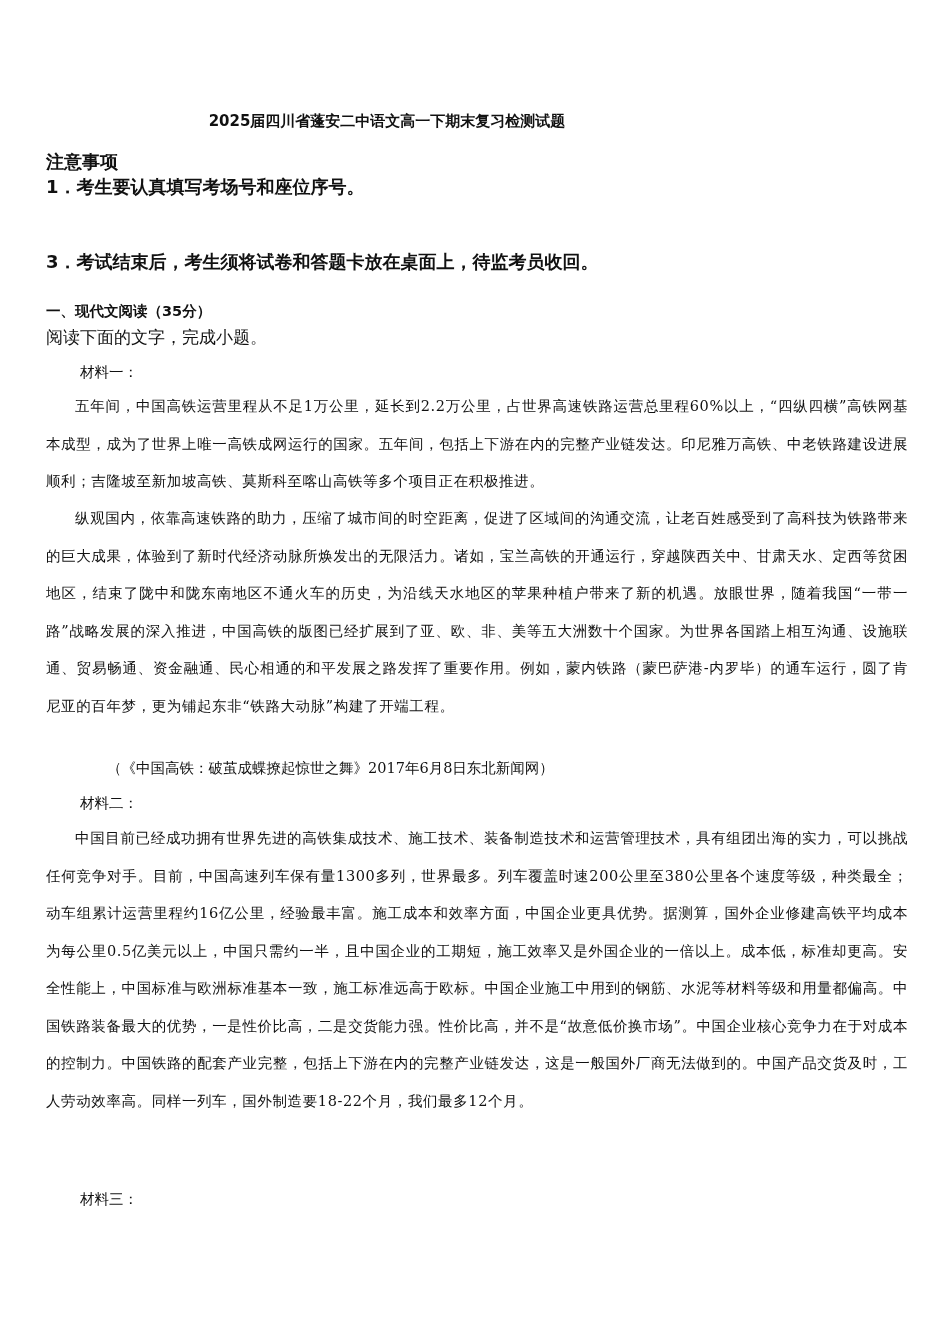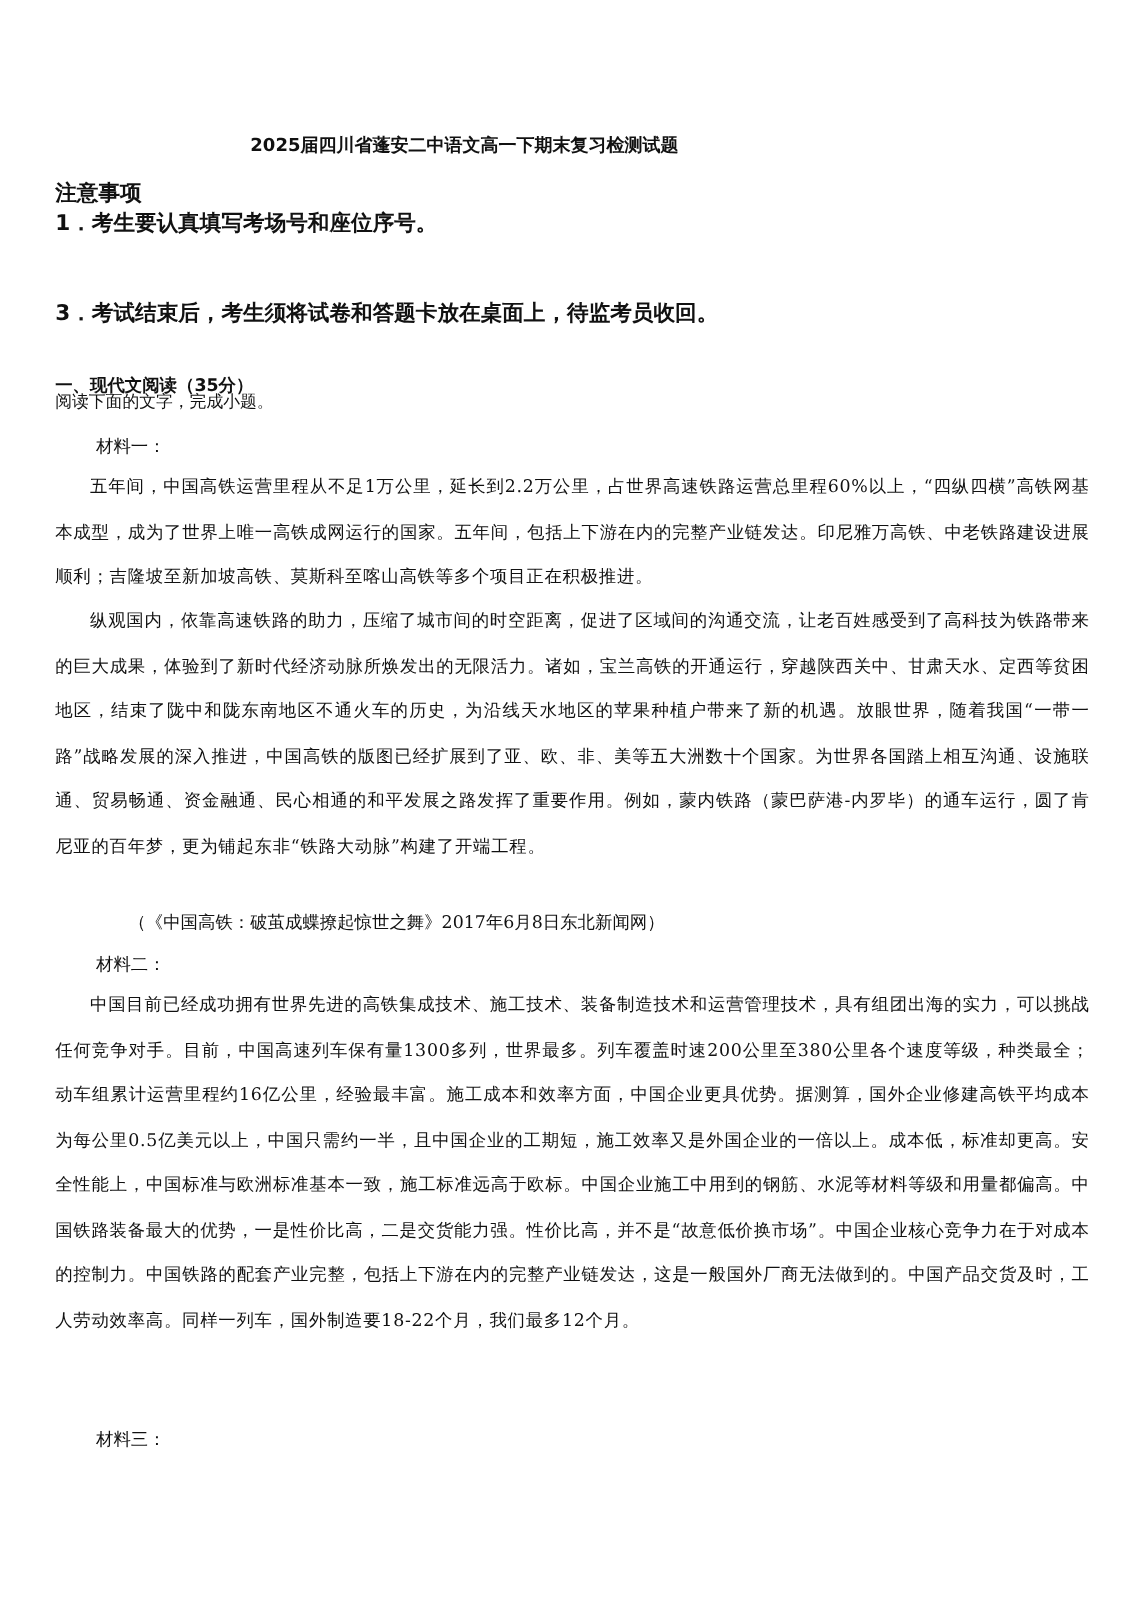--- a/index.html
+++ b/index.html
@@ -4,40 +4,40 @@
 <style>
   html, body { margin: 0; padding: 0; background: #ffffff; }
   body { width: 950px; height: 1344px; position: relative; overflow: hidden; color: #111; }
   .page { position: absolute; left: 0; top: 0; width: 950px; height: 1344px; }
   .title {
     position: absolute; top: 112px; left: 0; width: 774px; text-align: center;
     font-family: "DejaVu Sans", sans-serif; font-weight: bold; font-size: 15px; letter-spacing: 0px;
   }
   .notice { position: absolute; left: 46px; width: 870px; font-family: "DejaVu Sans", sans-serif; font-weight: bold; font-size: 18px; line-height: 24px; }
   .sec { position: absolute; left: 46px; font-family: "DejaVu Sans", sans-serif; font-weight: bold; font-size: 14.5px; }
-  .plain { position: absolute; left: 46px; font-family: Liberation Serif, serif; font-size: 14px; }
+  .plain { position: absolute; left: 46px; font-family: Liberation Serif, serif; font-size: 17px; }
   .para {
     position: absolute; left: 46px; width: 862px;
     font-family: "DejaVu Serif", serif; font-size: 14.5px; line-height: 37.5px;
     text-align: justify; text-indent: 2em; letter-spacing: 0.6px;
   }
   .label { position: absolute; left: 80px; font-family: "DejaVu Serif", serif; font-size: 14.5px; }
   .source { position: absolute; left: 75px; font-family: "DejaVu Serif", serif; font-size: 14.5px; margin-left: 32px; }
 </style>
 </head>
 <body>
 
 <div class="page">
   <div class="title">2025届四川省蓬安二中语文高一下期末复习检测试题</div>
 
   <div class="notice" style="top:150px;">注意事项</div>
   <div class="notice" style="top:175px;">1．考生要认真填写考场号和座位序号。</div>
   <div class="notice" style="top:250px;">3．考试结束后，考生须将试卷和答题卡放在桌面上，待监考员收回。</div>
 
-  <div class="sec" style="top:312px;">一、现代文阅读（35分）</div>
+  <div class="sec" style="top:302px;">一、现代文阅读（35分）</div>
   <div class="plain" style="top:326px;">阅读下面的文字，完成小题。</div>
 
   <div class="label" style="top:363px;">材料一：</div>
   <div class="para" style="top:388px;">五年间，中国高铁运营里程从不足1万公里，延长到2.2万公里，占世界高速铁路运营总里程60%以上，“四纵四横”高铁网基本成型，成为了世界上唯一高铁成网运行的国家。五年间，包括上下游在内的完整产业链发达。印尼雅万高铁、中老铁路建设进展顺利；吉隆坡至新加坡高铁、莫斯科至喀山高铁等多个项目正在积极推进。</div>
   <div class="para" style="top:500px;">纵观国内，依靠高速铁路的助力，压缩了城市间的时空距离，促进了区域间的沟通交流，让老百姓感受到了高科技为铁路带来的巨大成果，体验到了新时代经济动脉所焕发出的无限活力。诸如，宝兰高铁的开通运行，穿越陕西关中、甘肃天水、定西等贫困地区，结束了陇中和陇东南地区不通火车的历史，为沿线天水地区的苹果种植户带来了新的机遇。放眼世界，随着我国“一带一路”战略发展的深入推进，中国高铁的版图已经扩展到了亚、欧、非、美等五大洲数十个国家。为世界各国踏上相互沟通、设施联通、贸易畅通、资金融通、民心相通的和平发展之路发挥了重要作用。例如，蒙内铁路（蒙巴萨港-内罗毕）的通车运行，圆了肯尼亚的百年梦，更为铺起东非“铁路大动脉”构建了开端工程。</div>
   <div class="source" style="top:759px;">（《中国高铁：破茧成蝶撩起惊世之舞》2017年6月8日东北新闻网）</div>
 
   <div class="label" style="top:794px;">材料二：</div>
   <div class="para" style="top:820px;">中国目前已经成功拥有世界先进的高铁集成技术、施工技术、装备制造技术和运营管理技术，具有组团出海的实力，可以挑战任何竞争对手。目前，中国高速列车保有量1300多列，世界最多。列车覆盖时速200公里至380公里各个速度等级，种类最全；动车组累计运营里程约16亿公里，经验最丰富。施工成本和效率方面，中国企业更具优势。据测算，国外企业修建高铁平均成本为每公里0.5亿美元以上，中国只需约一半，且中国企业的工期短，施工效率又是外国企业的一倍以上。成本低，标准却更高。安全性能上，中国标准与欧洲标准基本一致，施工标准远高于欧标。中国企业施工中用到的钢筋、水泥等材料等级和用量都偏高。中国铁路装备最大的优势，一是性价比高，二是交货能力强。性价比高，并不是“故意低价换市场”。中国企业核心竞争力在于对成本的控制力。中国铁路的配套产业完整，包括上下游在内的完整产业链发达，这是一般国外厂商无法做到的。中国产品交货及时，工人劳动效率高。同样一列车，国外制造要18-22个月，我们最多12个月。</div>
 

